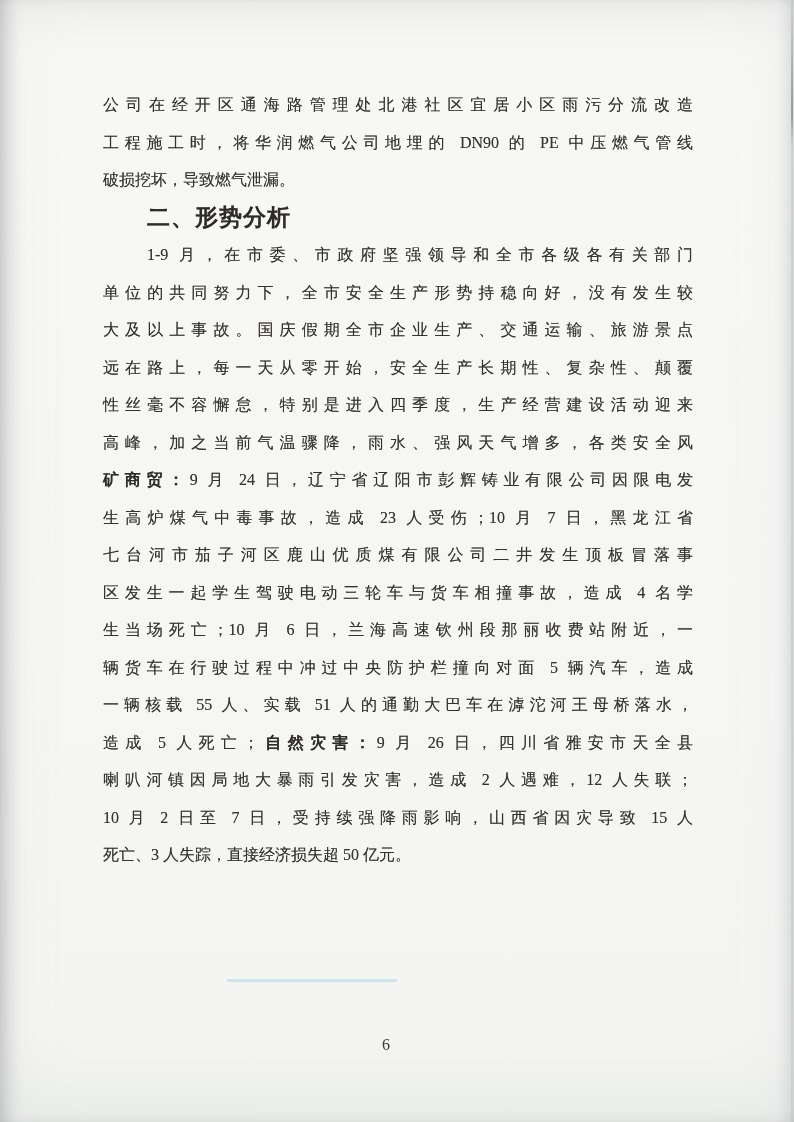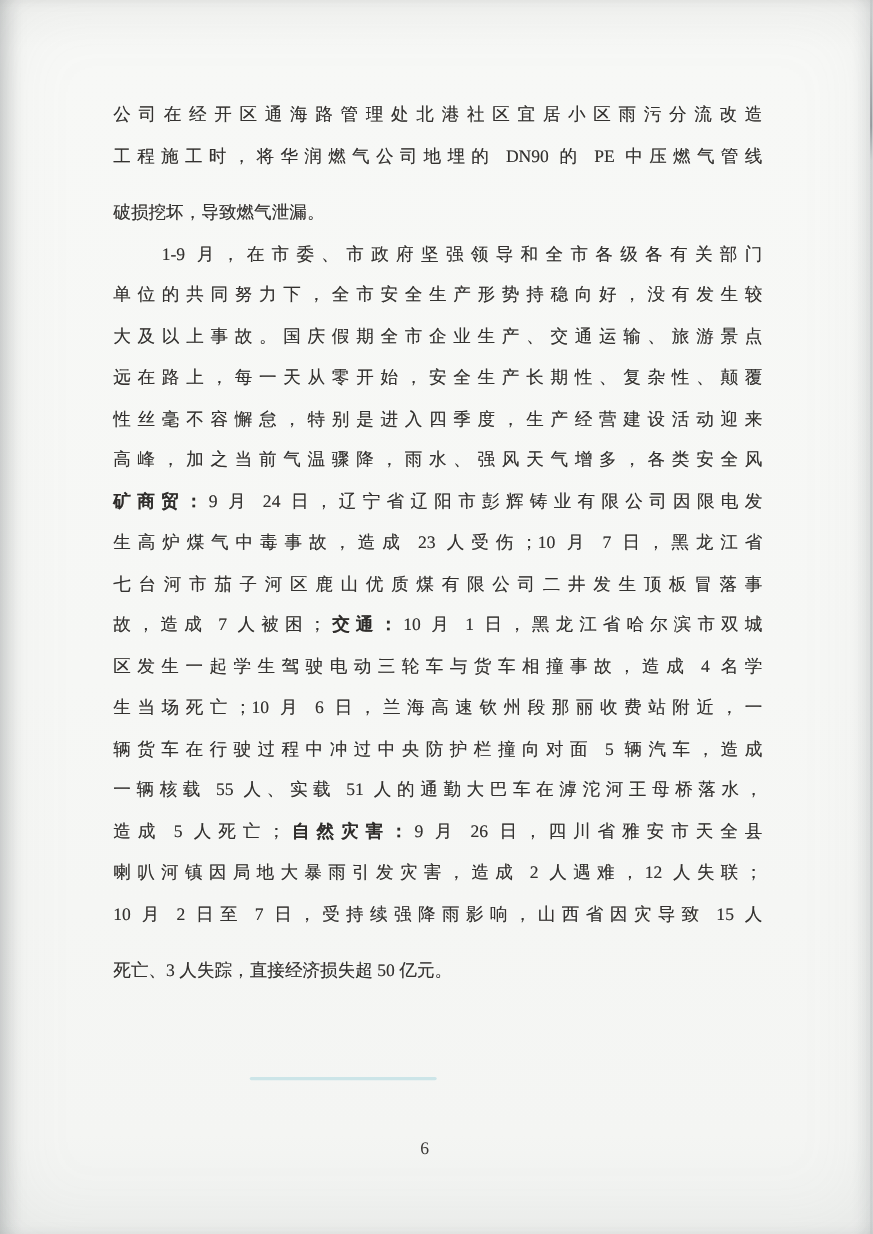--- a/index.html
+++ b/index.html
@@ -34,21 +34,20 @@
     line-height: 37.5px;
     font-size: 16px;
     white-space: normal;
     text-align: justify;
     text-align-last: justify;
     text-shadow: 0 0 0.5px rgba(70,68,64,0.55);
   }
   .line.nojust {
     text-align: left;
     text-align-last: left;
-    margin-top: 14px;
   }
   .line.ind {
     text-indent: 44px;
   }
   .line.heading {
     font-family: "Liberation Sans", "DejaVu Sans", sans-serif;
     font-weight: 700;
     font-size: 23px;
     letter-spacing: 1px;
     color: #2e2c2a;
@@ -92,30 +91,30 @@
   }
 </style>
 </head>
 <body>
 
 <div class="page">
   <div class="textblock">
       <div class="line"><span>公司在经开区通海路管理处北港社区宜居小区雨污分流改造</span></div>
       <div class="line"><span>工程施工时，将华润燃气公司地埋的 DN90 的 PE 中压燃气管线</span></div>
       <div class="line nojust"><span>破损挖坏，导致燃气泄漏。</span></div>
+      <div class="line ind heading nojust"><span class="b">二、形势分析</span></div>
       <div class="line ind"><span>1-9 月，在市委、市政府坚强领导和全市各级各有关部门</span></div>
       <div class="line"><span>单位的共同努力下，全市安全生产形势持稳向好，没有发生较</span></div>
       <div class="line"><span>大及以上事故。国庆假期全市企业生产、交通运输、旅游景点</span></div>
       <div class="line"><span>远在路上，每一天从零开始，安全生产长期性、复杂性、颠覆</span></div>
       <div class="line"><span>性丝毫不容懈怠，特别是进入四季度，生产经营建设活动迎来</span></div>
       <div class="line"><span>高峰，加之当前气温骤降，雨水、强风天气增多，各类安全风</span></div>
       <div class="line"><span class="b">矿商贸：</span><span>9 月 24 日，辽宁省辽阳市彭辉铸业有限公司因限电发</span></div>
       <div class="line"><span>生高炉煤气中毒事故，造成 23 人受伤；10 月 7 日，黑龙江省</span></div>
       <div class="line"><span>七台河市茄子河区鹿山优质煤有限公司二井发生顶板冒落事</span></div>
-      <div class="line"><span>故，造成 7 人被困；</span><span class="b">交通：</span><span>10 月 1 日，黑龙江省哈尔滨市双城</span></div>
       <div class="line"><span>区发生一起学生驾驶电动三轮车与货车相撞事故，造成 4 名学</span></div>
       <div class="line"><span>生当场死亡；10 月 6 日，兰海高速钦州段那丽收费站附近，一</span></div>
       <div class="line"><span>辆货车在行驶过程中冲过中央防护栏撞向对面 5 辆汽车，造成</span></div>
       <div class="line"><span>一辆核载 55 人、实载 51 人的通勤大巴车在滹沱河王母桥落水，</span></div>
       <div class="line"><span>造成 5 人死亡；</span><span class="b">自然灾害：</span><span>9 月 26 日，四川省雅安市天全县</span></div>
       <div class="line"><span>喇叭河镇因局地大暴雨引发灾害，造成 2 人遇难，12 人失联；</span></div>
       <div class="line"><span>10 月 2 日至 7 日，受持续强降雨影响，山西省因灾导致 15 人</span></div>
       <div class="line nojust"><span>死亡、3 人失踪，直接经济损失超 50 亿元。</span></div>
     </div>
   <div class="underline-artifact"></div>

